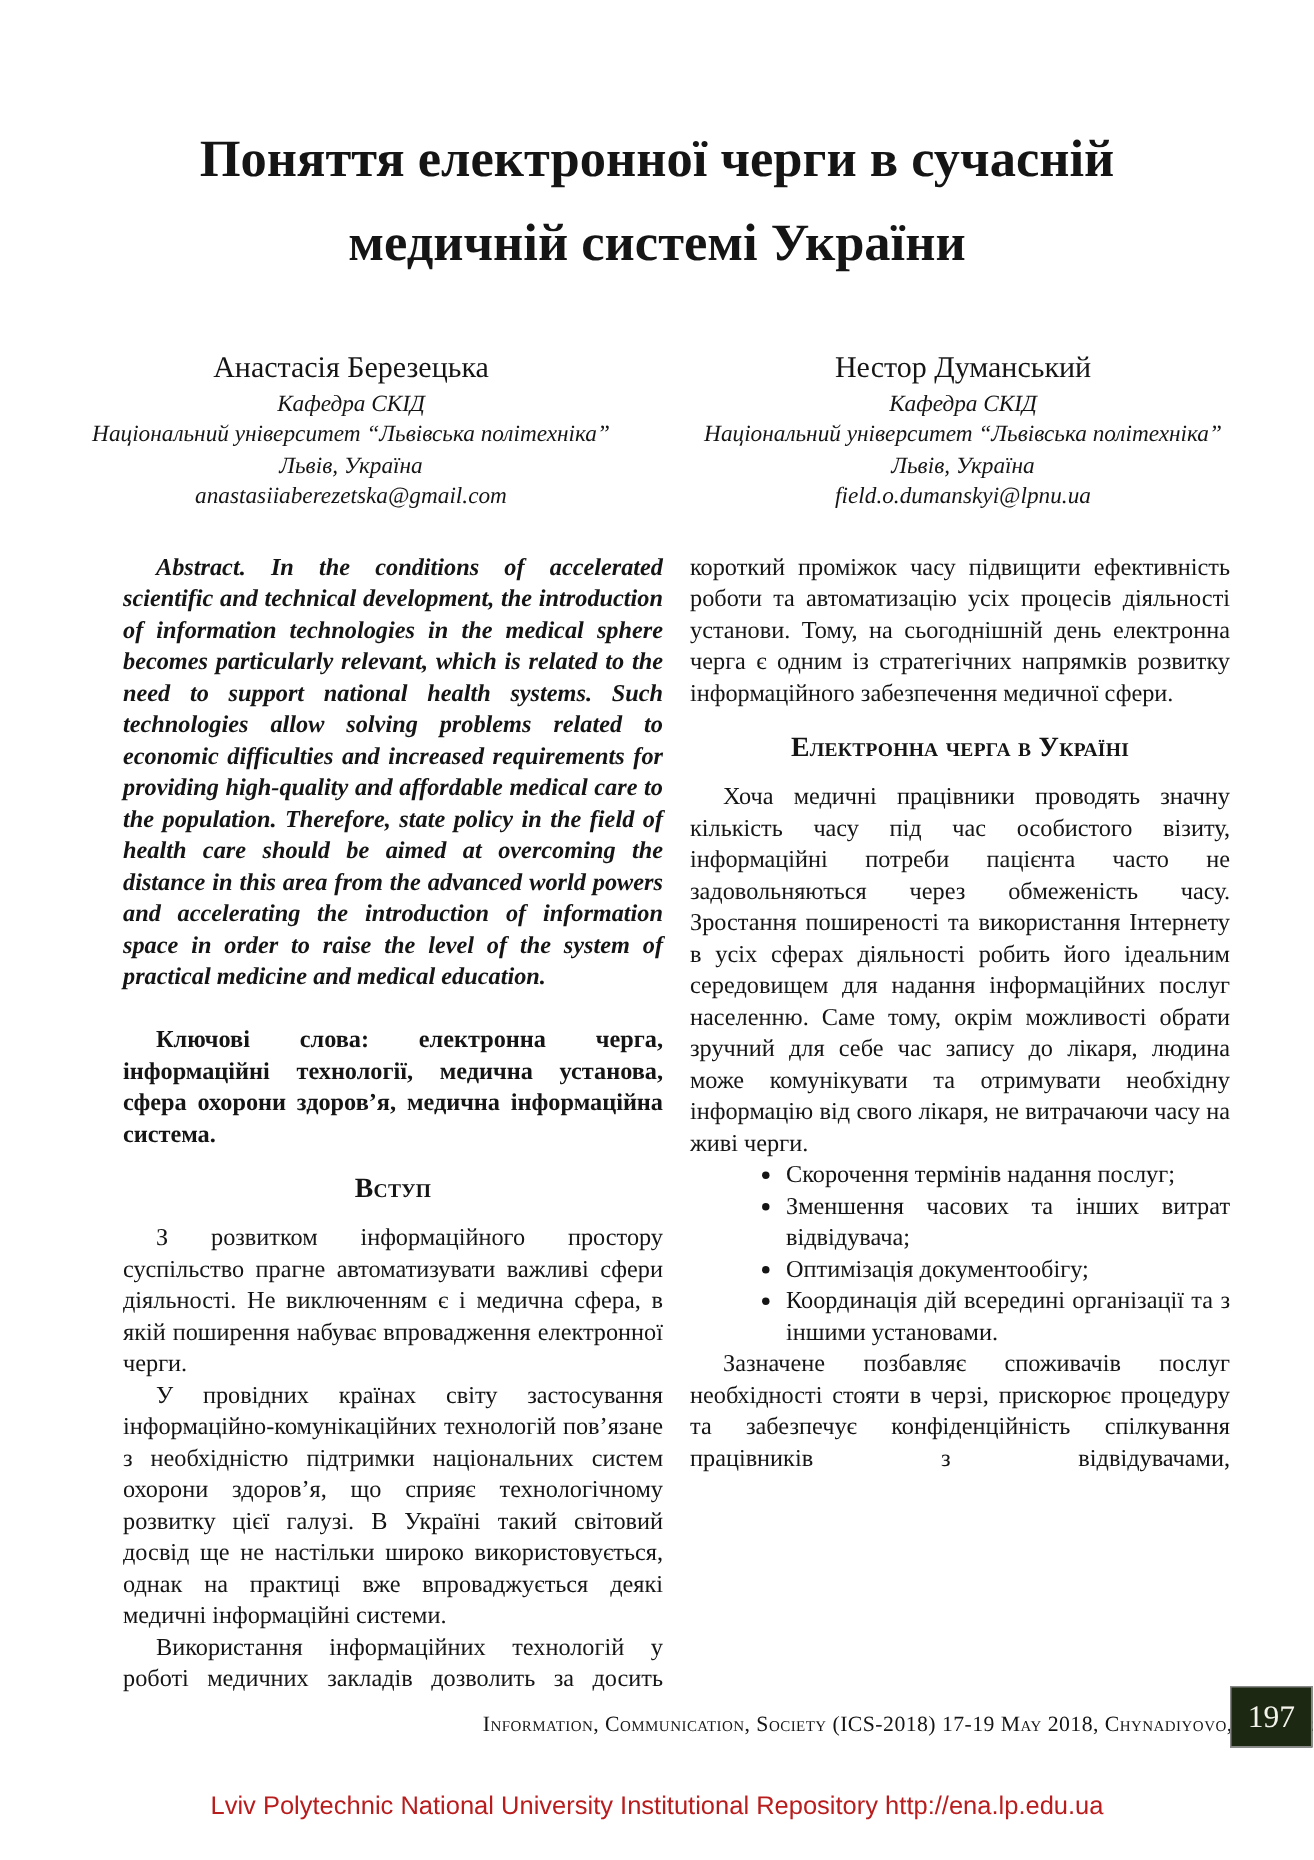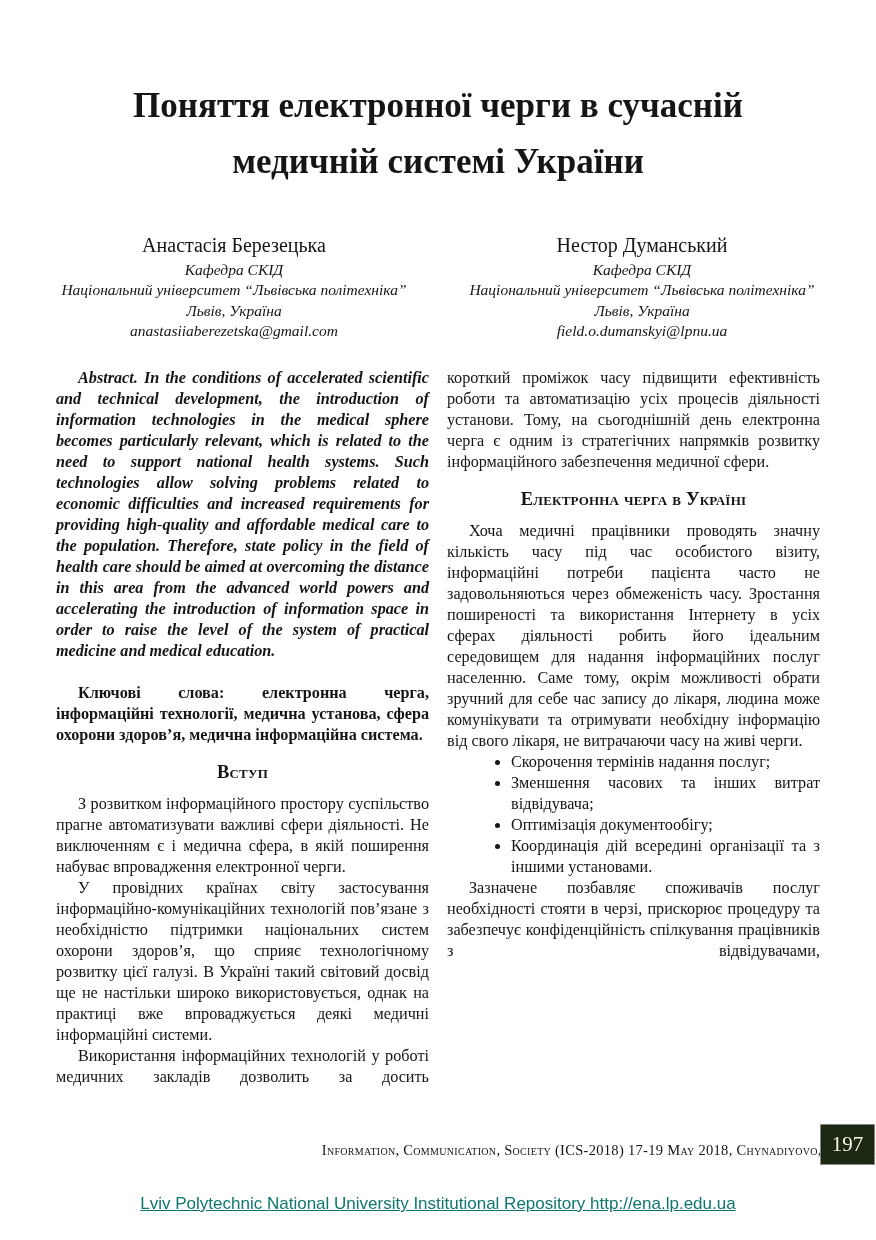--- a/index.html
+++ b/index.html
@@ -25,20 +25,21 @@
     padding:0 30px;
   }
   .author{width:50%;text-align:center;}
   .author .name{font-size:20px;margin-bottom:3px;}
   .author .aff{font-style:italic;font-size:15.5px;line-height:1.32;}
   .columns{
     display:flex;
     gap:18px;
     padding:0 56px;
     margin-top:26px;
+    margin-left:26px;
   }
   .col{
     width:386px;
     font-size:16.2px;
     line-height:21px;
     text-align:justify;
   }
   .col p{margin:0;text-indent:22px;}
   .col p.no-indent{text-indent:0;}
   .abstract{font-weight:bold;font-style:italic;}
@@ -137,15 +138,15 @@
       </ul>
       <p class="cont-end">Зазначене позбавляє споживачів послуг необхідності стояти в черзі, прискорює процедуру та забезпечує конфіденційність спілкування працівників з відвідувачами,</p>
     </div>
 
   </div>
 
   <div class="footer-conf">Information, Communication, Society (ICS-2018) 17-19 May 2018, Chynadiyovo, Ukraine</div>
 
   <div class="page-badge" style="background: rgb(29, 40, 19); color: rgb(244, 244, 236);">197</div>
 
-  <div class="footer-repo" style="color: #0f766e; text-decoration: underline;">Lviv Polytechnic National University Institutional Repository http://ena.lp.edu.ua</div>
+  <div class="footer-repo" style="color: #b91c1c;">Lviv Polytechnic National University Institutional Repository http://ena.lp.edu.ua</div>
 
 </div>
 
 </body></html>

